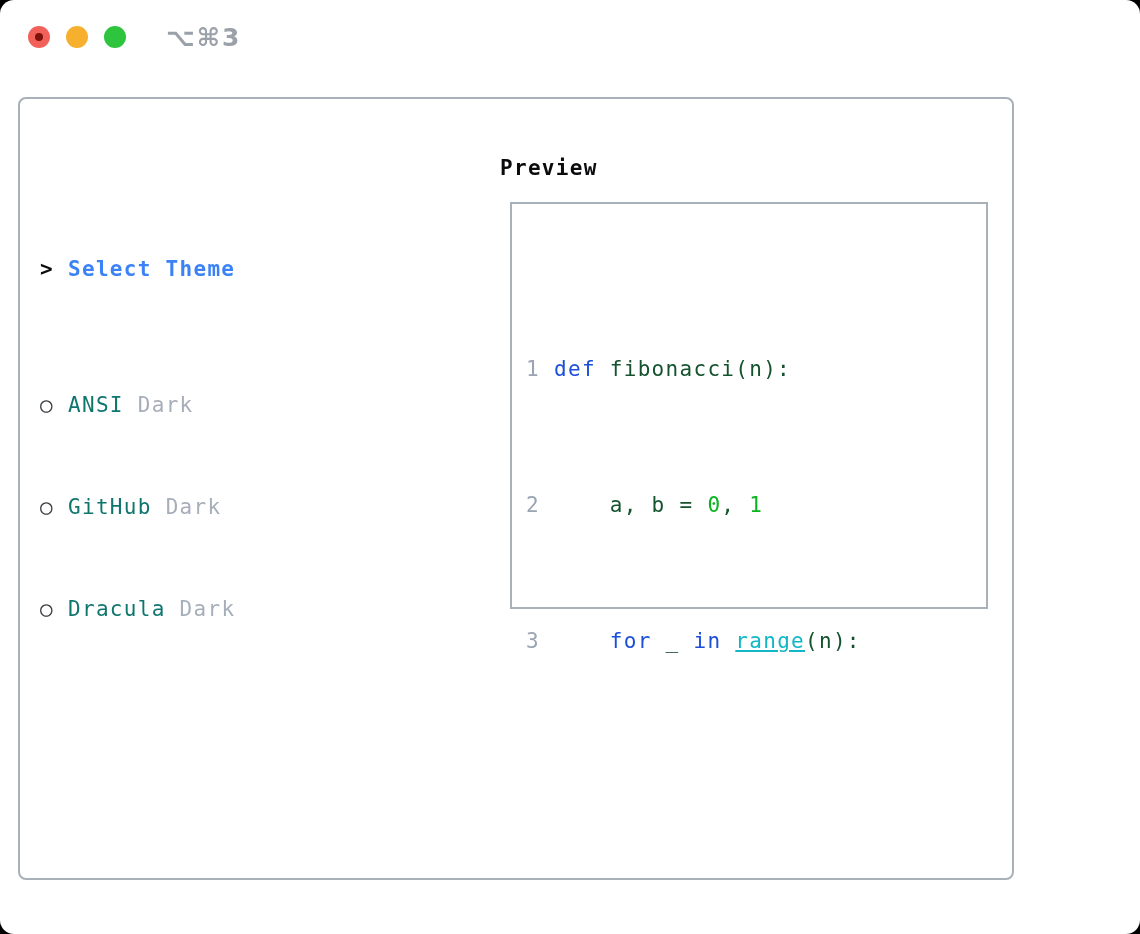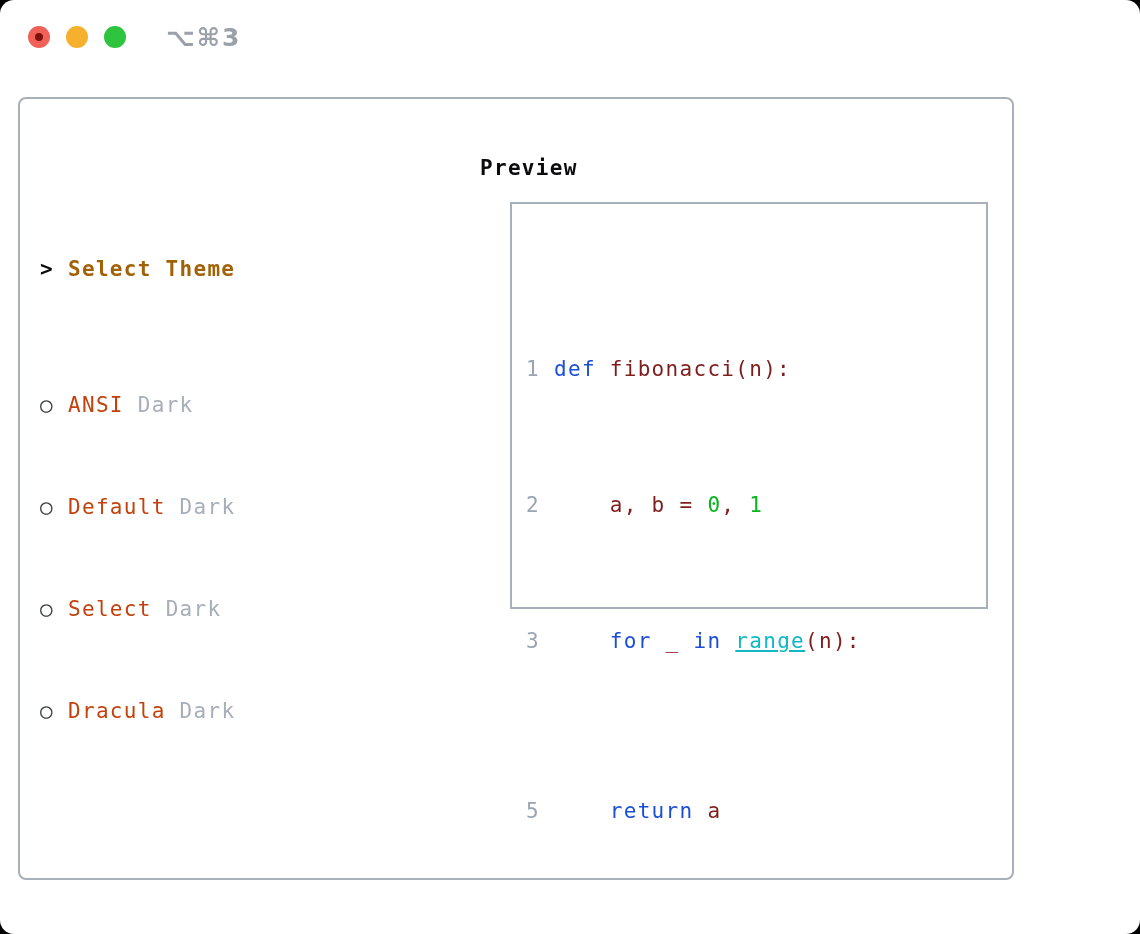--- a/index.html
+++ b/index.html
@@ -26,41 +26,41 @@
   .panel {
     position:absolute; left:18px; top:97px; width:996px; height:783px;
     border:2px solid var(--border-gray,#a8b0ba); border-radius:8px; background:#fff;
   }
   .mono-block { font-size:21px; line-height:34px; letter-spacing:1.3px; white-space:pre; }
   
   .left { position:absolute; left:20px; top:51px; }
   .row  { height:34px; }
   .cell { display:inline-block; width:28px; }
   .prompt-char { color:#0b0b0d; font-weight:bold; }
-  .list-heading { color:#a16207; font-weight:bold; }
+  .list-heading { color:#3b82f6; font-weight:bold; }
   .radio { color:#3c4148; }
-  .name  { color:#c2410c; }
+  .name  { color:#0f766e; }
   .variant { color:var(--secondary-gray,#a6aeba); margin-left:14px; }
   
   .preview-heading {
-    position:absolute; left:460px; top:52px; height:34px;
+    position:absolute; left:480px; top:52px; height:34px;
     font-size:21px; line-height:34px; letter-spacing:1.3px;
     font-weight:bold; color:#0b0b0d;
   }
   .preview-box {
     position:absolute; left:490px; top:103px; width:478px; height:407px;
     border:2px solid var(--border-gray,#a8b0ba); background:#fff;
   }
   .code { padding:46px 0 0 14px; }
   .code-line { height:34px; }
   .lnum { display:inline-block; width:28px; color:var(--linenum-gray,#9aa4b2); }
   .kw    { color:var(--kw-blue,#1c4fd8); }
   .fn    { color:var(--fn-cyan,#12b7c6);text-decoration:underline; }
   .lit   { color:var(--lit-green,#0ab41e); }
-  .plain { color:#7f1d1d; }
+  .plain { color:#14532d; }
 </style>
 </head>
 <body>
 
 <div class="window">
 
   <div class="titlebar">
     <span class="tl red">
         <span class="dot"></span>
       </span>
@@ -69,22 +69,21 @@
     <span class="win-title">⌥⌘3</span>
   </div>
 
   <div class="panel">
 
     <div class="left mono-block">
 
       <div class="row"><span class="cell prompt-char">&gt;</span><span class="list-heading">Select Theme</span></div>
 
       <div class="row"><span class="cell radio">○</span><span class="name">ANSI</span><span class="variant">Dark</span></div>
-      <div class="row"><span class="cell radio">○</span><span class="name">Default</span><span class="variant">Dark</span></div>
-      <div class="row"><span class="cell radio">○</span><span class="name">Select</span><span class="variant">Dark</span></div>
+      <div class="row"><span class="cell radio">○</span><span class="name">GitHub</span><span class="variant">Dark</span></div>
       <div class="row"><span class="cell radio">○</span><span class="name">Dracula</span><span class="variant">Dark</span></div>
       
       
       
       
       
       
 
       
 
@@ -103,21 +102,20 @@
     <div class="preview-box">
       <div class="code mono-block">
 
         <div class="code-line"><span class="lnum">1</span><span class="kw">def</span><span class="plain"> fibonacci(n):</span></div>
 
         <div class="code-line"><span class="lnum">2</span><span class="plain">    a, b = </span><span class="lit">0</span><span class="plain">, </span><span class="lit">1</span></div>
 
         <div class="code-line"><span class="lnum">3</span><span class="plain">    </span><span class="kw">for</span><span class="plain"> _ </span><span class="kw">in</span><span class="plain"> </span><span class="fn">range</span><span class="plain">(n):</span></div>
 
 
-        <div class="code-line"><span class="lnum">5</span><span class="plain">    </span><span class="kw">return</span><span class="plain"> a</span></div>
 
         
 
         
 
         
 
         
 
       </div>

